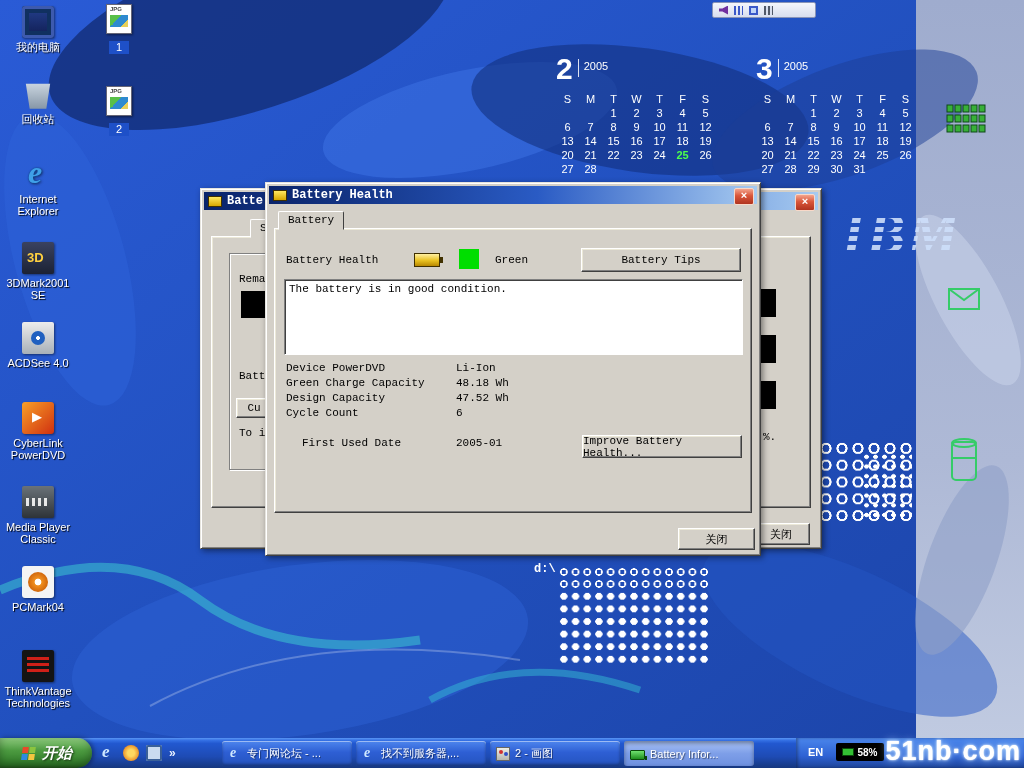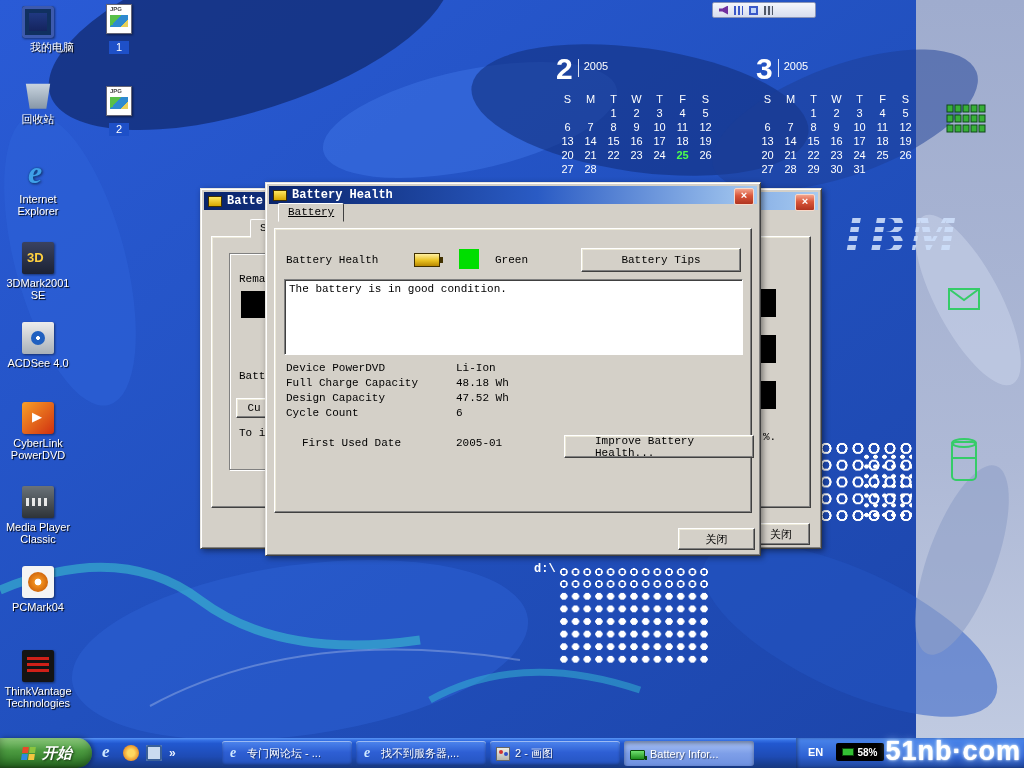--- a/index.html
+++ b/index.html
@@ -348,21 +348,21 @@
         <span class="cal-cell">28</span>
         <span class="cal-cell">29</span>
         <span class="cal-cell">30</span>
         <span class="cal-cell">31</span>
         <span class="cal-cell"></span>
         <span class="cal-cell"></span>
       </div>
     </div>
 
   <div id="desktop-icons">
-      <div class="desk-icon" style="top: 6px; text-align: right;">
+      <div class="desk-icon" style="top: 6px;">
         <div class="icon-art art-my-computer"></div>
         <div class="icon-label">我的电脑</div>
       </div>
       <div class="desk-icon" style="top: 78px;">
         <div class="icon-art art-recycle-bin"></div>
         <div class="icon-label">回收站</div>
       </div>
       <div class="desk-icon" style="top: 158px;">
         <div class="icon-art art-ie"></div>
         <div class="icon-label">Internet Explorer</div>
@@ -417,45 +417,45 @@
     <div class="dtext" style="left:562px;top:242px;">%.</div>
     <div class="btn" style="left:551px;top:334px;width:56px;height:20px;">关闭</div>
   </div>
 
   <div class="win" id="dlg-front">
     <div class="titlebar">
       <span class="dlg-ico"></span>
       <span>Battery Health</span>
     </div>
     <span class="close-btn">×</span>
-    <div class="tab" style="left:12px;top:20px;text-decoration:underline;">Battery</div>
+    <div class="tab" style="left:12px;top:28px;">Battery</div>
     <div class="panel" style="left:8px;top:45px;right:8px;bottom:42px;background:#D4D0C8;"></div>
 
     <div class="dtext" style="left:20px;top:71px;">Battery Health</div>
     <span class="batt-glyph" style="left:148px;top:70px;"></span>
     <div id="health-swatch" style="left: 193px; top: 66px; background: rgb(0, 222, 0);"></div>
     <div class="dtext" style="left:229px;top:71px;">Green</div>
     <div class="btn" style="left:315px;top:65px;width:158px;height:22px;">Battery Tips</div>
 
     <div class="sunken" style="left:18px;top:96px;width:457px;height:74px;">
       <div class="dtext" style="left:4px;top:3px;">The battery is in good condition.</div>
     </div>
 
     <div class="dtext" style="left:20px;top:179px;">Device PowerDVD</div>
     <div class="dtext" style="left:190px;top:179px;">Li-Ion</div>
-    <div class="dtext" style="left:20px;top:194px;">Full Charge Capacity</div>
+    <div class="dtext" style="left:20px;top:194px;">Green Charge Capacity</div>
     <div class="dtext" style="left:190px;top:194px;">48.18 Wh</div>
     <div class="dtext" style="left:20px;top:209px;">Design Capacity</div>
     <div class="dtext" style="left:190px;top:209px;">47.52 Wh</div>
     <div class="dtext" style="left:20px;top:224px;">Cycle Count</div>
     <div class="dtext" style="left:190px;top:224px;">6</div>
 
     <div class="dtext" style="left:20px;top:254px;margin-left:16px;">First Used Date</div>
     <div class="dtext" style="left:190px;top:254px;">2005-01</div>
-    <div class="btn" style="left:298px;top:252px;width:158px;height:21px;padding-left:30px;">Improve Battery Health...</div>
+    <div class="btn" style="left:316px;top:252px;width:158px;height:21px;">Improve Battery Health...</div>
 
     <div class="btn" style="left:412px;top:345px;width:75px;height:20px;">关闭</div>
   </div>
 
   <div id="taskbar">
     <div id="start-btn">
       <svg width="17" height="15" viewBox="0 0 17 15">
         <g transform="skewX(-8)">
           <rect x="3" y="1" width="6" height="6" fill="#E84A2A"></rect>
           <rect x="10" y="1" width="6" height="6" fill="#8BC43F"></rect>

